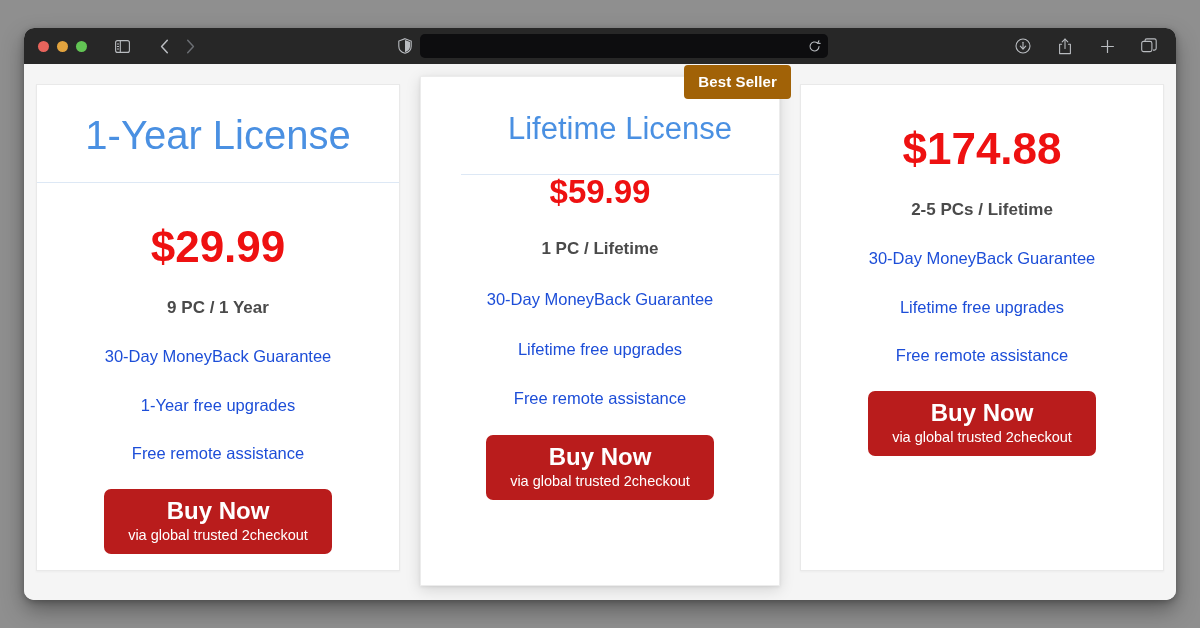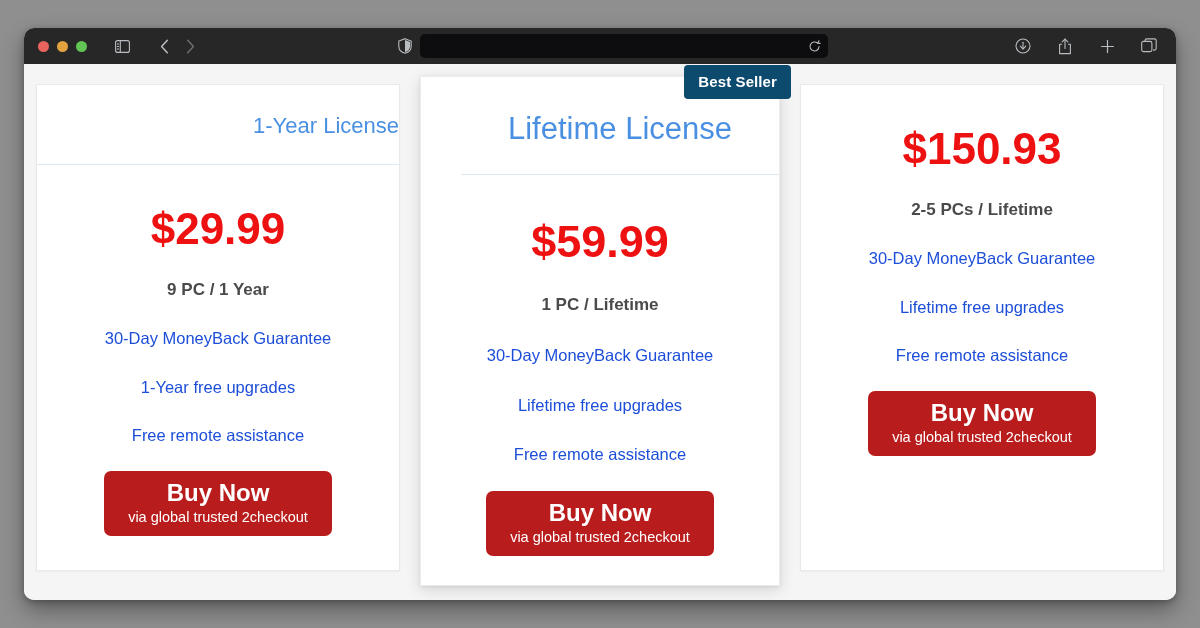--- a/index.html
+++ b/index.html
@@ -144,21 +144,21 @@
     height: 510px;
     border: 1px solid #ececec;
     box-shadow: 0 4px 14px rgba(0,0,0,0.13), 0 1px 3px rgba(0,0,0,0.08);
     z-index: 5;
   }
 
   .badge {
     position: absolute;
     top: -12px;
     right: -12px;
-    background: #0c4a6e;
+    background: #a16207;
     color: #ffffff;
     font-size: 15px;
     font-weight: bold;
     padding: 8px 14px 9px;
     border-radius: 4px;
     z-index: 6;
     letter-spacing: 0.1px;
   }
 
   .card-header {
@@ -166,30 +166,30 @@
   }
   .side .card-header { padding: 30px 0 27px; }
   .featured .card-header { padding: 36px 8px 30px; margin-left: 40px; }
 
   .card-title {
     color: #4a90e2;
     font-weight: normal;
     margin: 0;
     line-height: 1;
   }
-  .side .card-title { font-size: 22px; text-align: right; }
+  .side .card-title { font-size: 40px; }
   .featured .card-title { font-size: 31px; }
 
   .price {
     color: #ee1111;
     font-weight: bold;
     line-height: 1;
   }
   .side .price { font-size: 44px; margin-top: 42px; }
-  .featured .price { font-size: 45px; margin-top: 44px; }
+  .featured .price { font-size: 33px; }
 
   .seats {
     color: #4a4a4a;
     font-weight: bold;
     font-size: 17px;
     line-height: 1;
   }
   .side .seats { margin-top: 30px; }
   .featured .seats { margin-top: 32px; }
 
@@ -354,21 +354,21 @@
           <li class="feature-item">Lifetime free upgrades</li>
           <li class="feature-item">Free remote assistance</li>
         </ul>
         <button class="buy-btn">
           <span class="buy-main">Buy Now</span>
           <span class="buy-sub">via global trusted 2checkout</span>
         </button>
       </div>
 
       <div class="card side card-right">
-        <div class="price">$150.93</div>
+        <div class="price">$174.88</div>
         <div class="seats">2-5 PCs / Lifetime</div>
         <ul class="features">
           <li class="feature-item">30-Day MoneyBack Guarantee</li>
           <li class="feature-item">Lifetime free upgrades</li>
           <li class="feature-item">Free remote assistance</li>
         </ul>
         <button class="buy-btn">
           <span class="buy-main">Buy Now</span>
           <span class="buy-sub">via global trusted 2checkout</span>
         </button>

